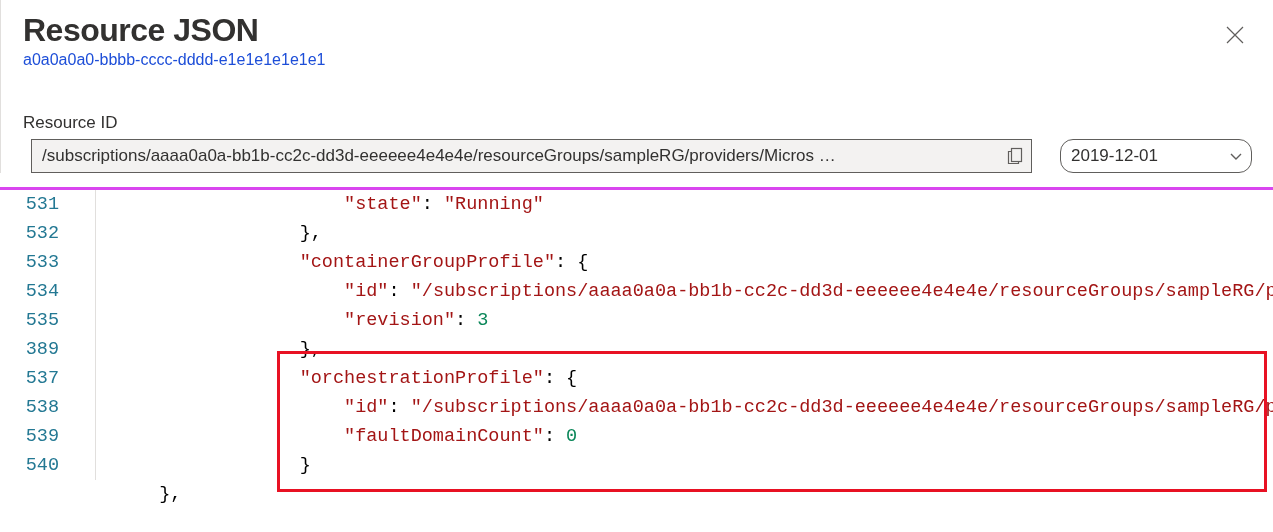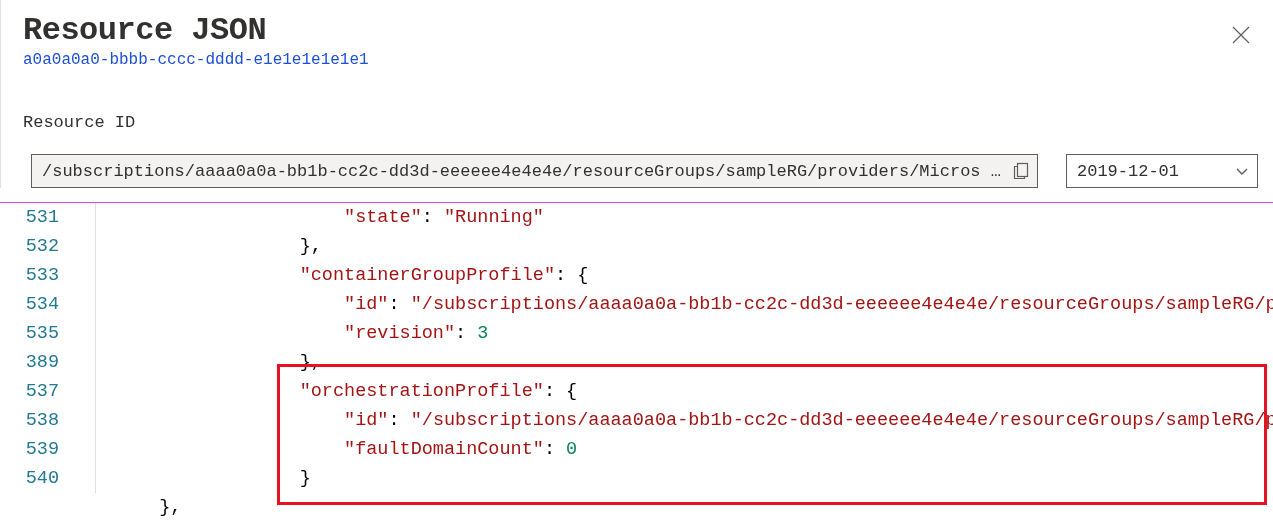--- a/index.html
+++ b/index.html
@@ -8,23 +8,22 @@
     padding: 0;
     font-family: "Segoe UI", Arial, sans-serif;
     background: #ffffff;
     color: #323130;
     width: 1273px;
     height: 532px;
     overflow: hidden;
     position: relative;
   }
   .panel {
-    padding: 12px 15px 0 22px;
+    padding: 12px 21px 0 22px;
     border-left: 1px solid #e1dfdd;
-    font-family: Liberation Mono, monospace;
   }
   .header-row {
     display: flex;
     justify-content: space-between;
     align-items: flex-start;
   }
   .title {
     font-size: 32px;
     font-weight: 600;
     margin: 0;
@@ -48,52 +47,52 @@
   .fields-row {
     display: flex;
     gap: 20px;
     margin-top: 44px;
     align-items: flex-end;
   }
   .field-group {
     display: flex;
     flex-direction: column;
   }
-  .field-group.resid { flex: 1; gap: 16px; }
+  .field-group.resid { flex: 1; }
   .field-group.apiv  { width: 200px; }
   .field-label {
     font-size: 17px;
     color: #323130;
     margin-bottom: 6px;
     font-weight: 400;
   }
   .field-input-wrap {
     display: flex;
     align-items: center;
     border: 1px solid #605e5c;
     height: 34px;
     background: #f3f2f1;
     padding: 0 8px 0 10px;
     margin-left: 8px;
   }
-  .field-input-wrap.white { background: #ffffff; }
+  .field-input-wrap.white { background: #ffffff; border-radius: 13px; }
   .field-input-text {
     flex: 1;
     font-size: 17px;
     color: #323130;
     white-space: nowrap;
     overflow: hidden;
   }
   .copy-icon, .chevron-icon {
     color: #605e5c;
     flex-shrink: 0;
   }
   .code-area {
     margin-top: 14px;
-    border-top: 1px solid #d946ef;
+    border-top: 3px solid #d946ef;
     position: relative;
   }
   .code-lines {
     font-family: Consolas, "Courier New", monospace;
     font-size: 18.5px;
     line-height: 29px;
   }
   .line {
     display: flex;
     white-space: pre;

